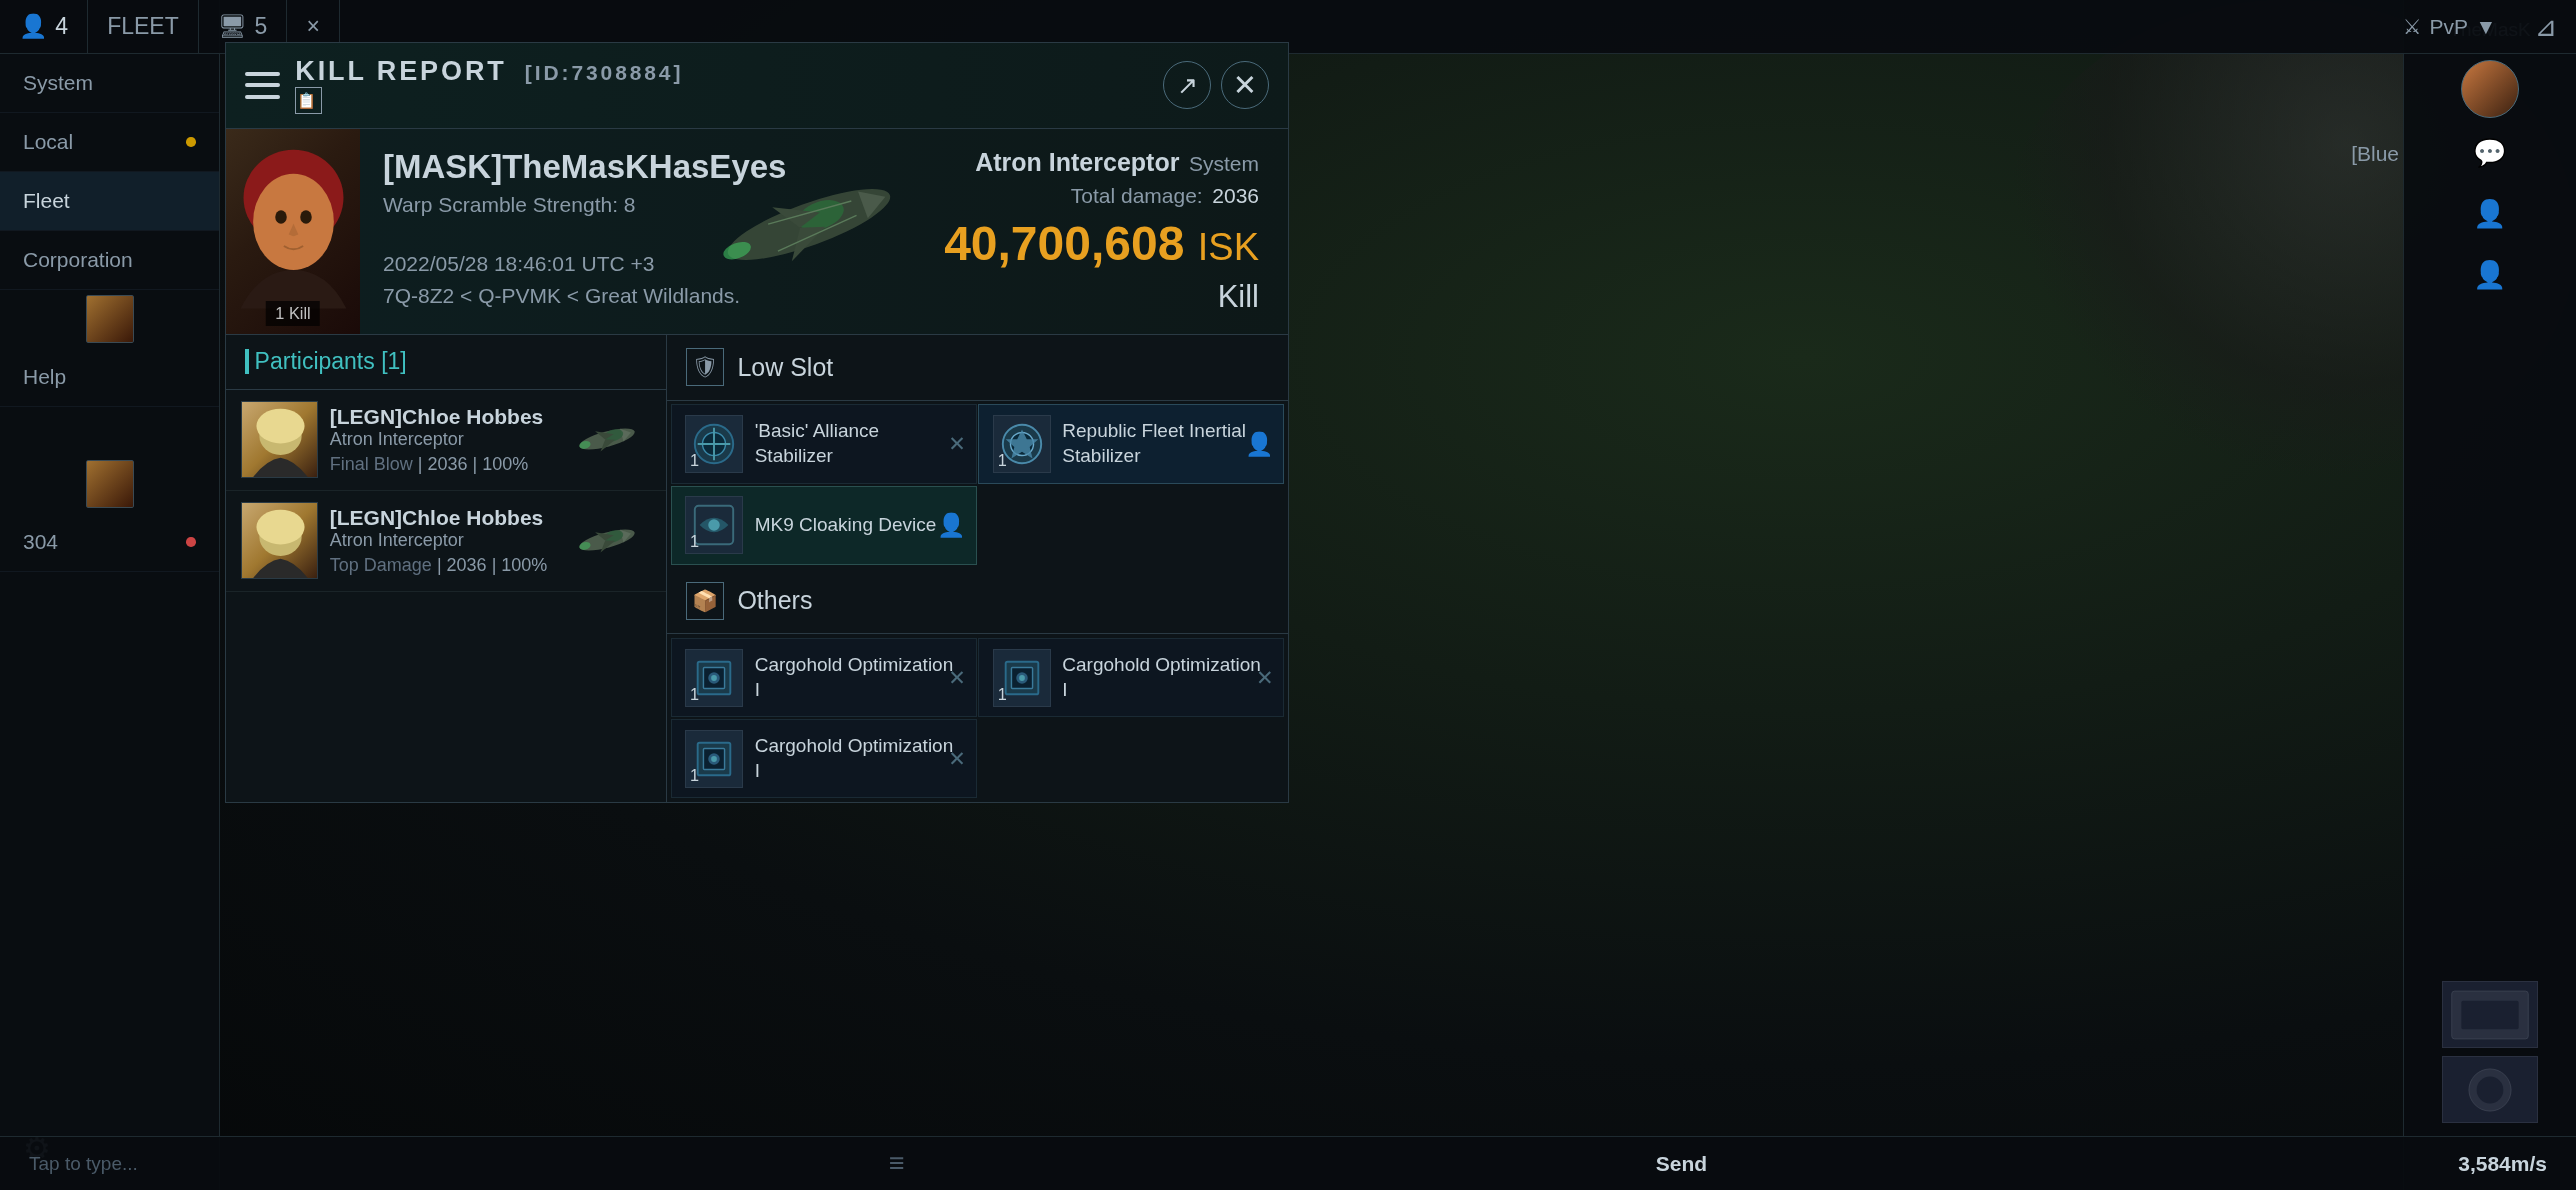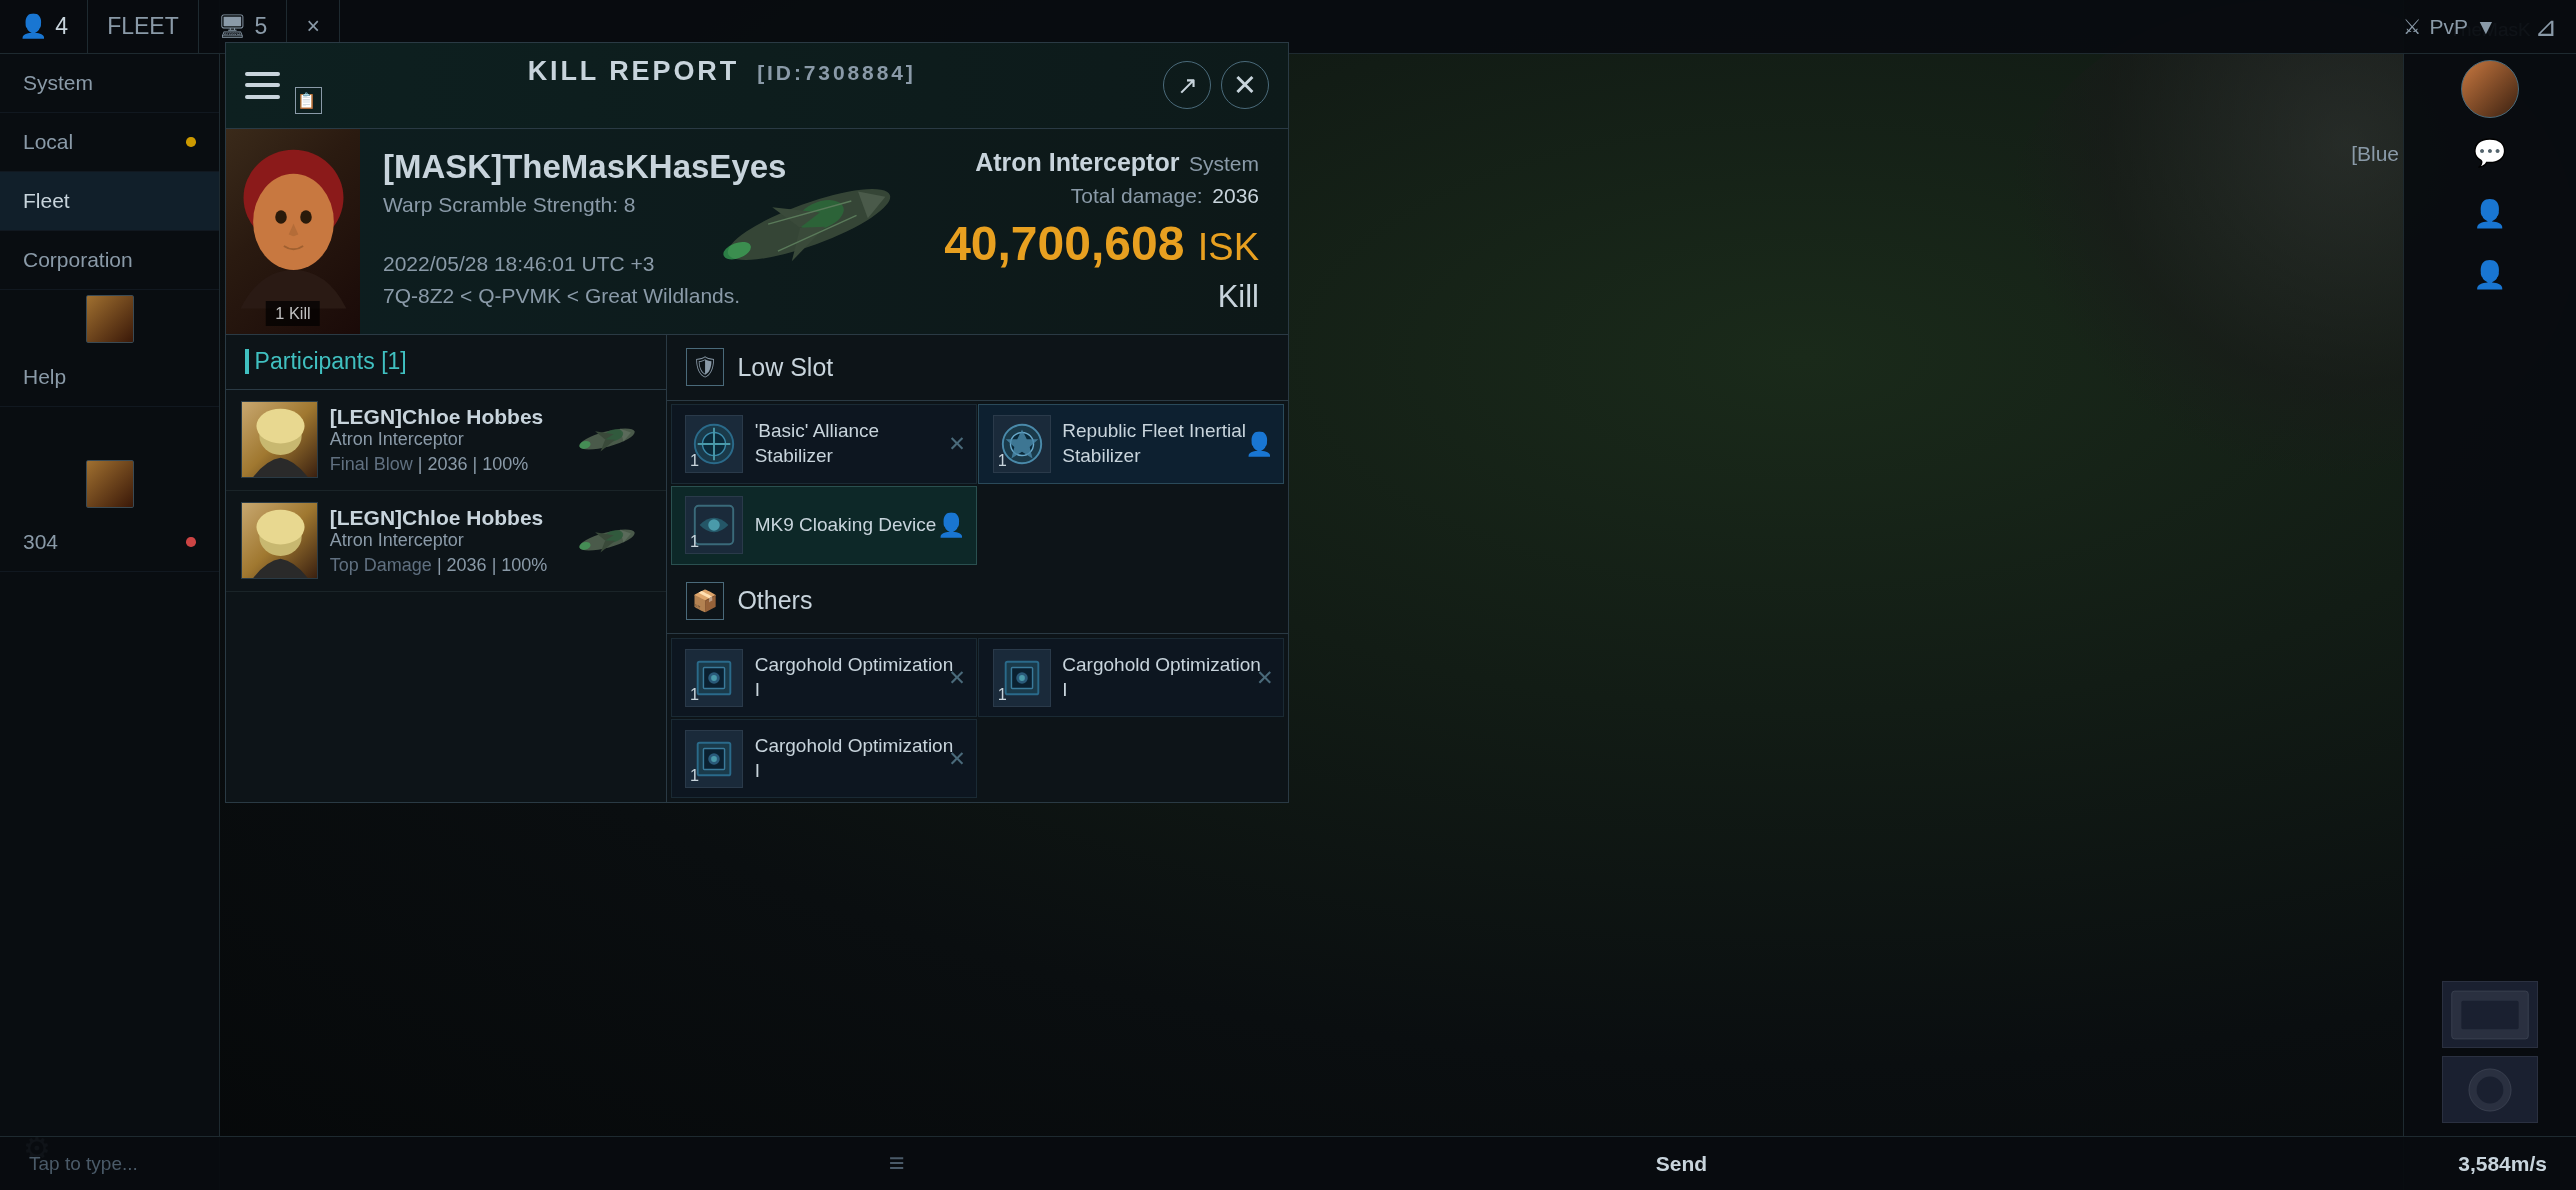--- a/index.html
+++ b/index.html
@@ -175,21 +175,20 @@
       height: 3.8px;
       background: #c8d4dc;
       border-radius: 1.9px;
     }
     .modal-title {
       font-size: 27px;
       font-weight: bold;
       letter-spacing: 2.9px;
       color: #c8d4dc;
       flex: 1;
-      text-align: center;
     }
     .modal-title .id {
       color: #8a9aa8;
       font-size: 21px;
       margin-left: 7.7px;
     }
     .modal-copy-icon {
       width: 27px; height: 27px;
       border: 1.9px solid #8a9aa8;
       color: #8a9aa8;

